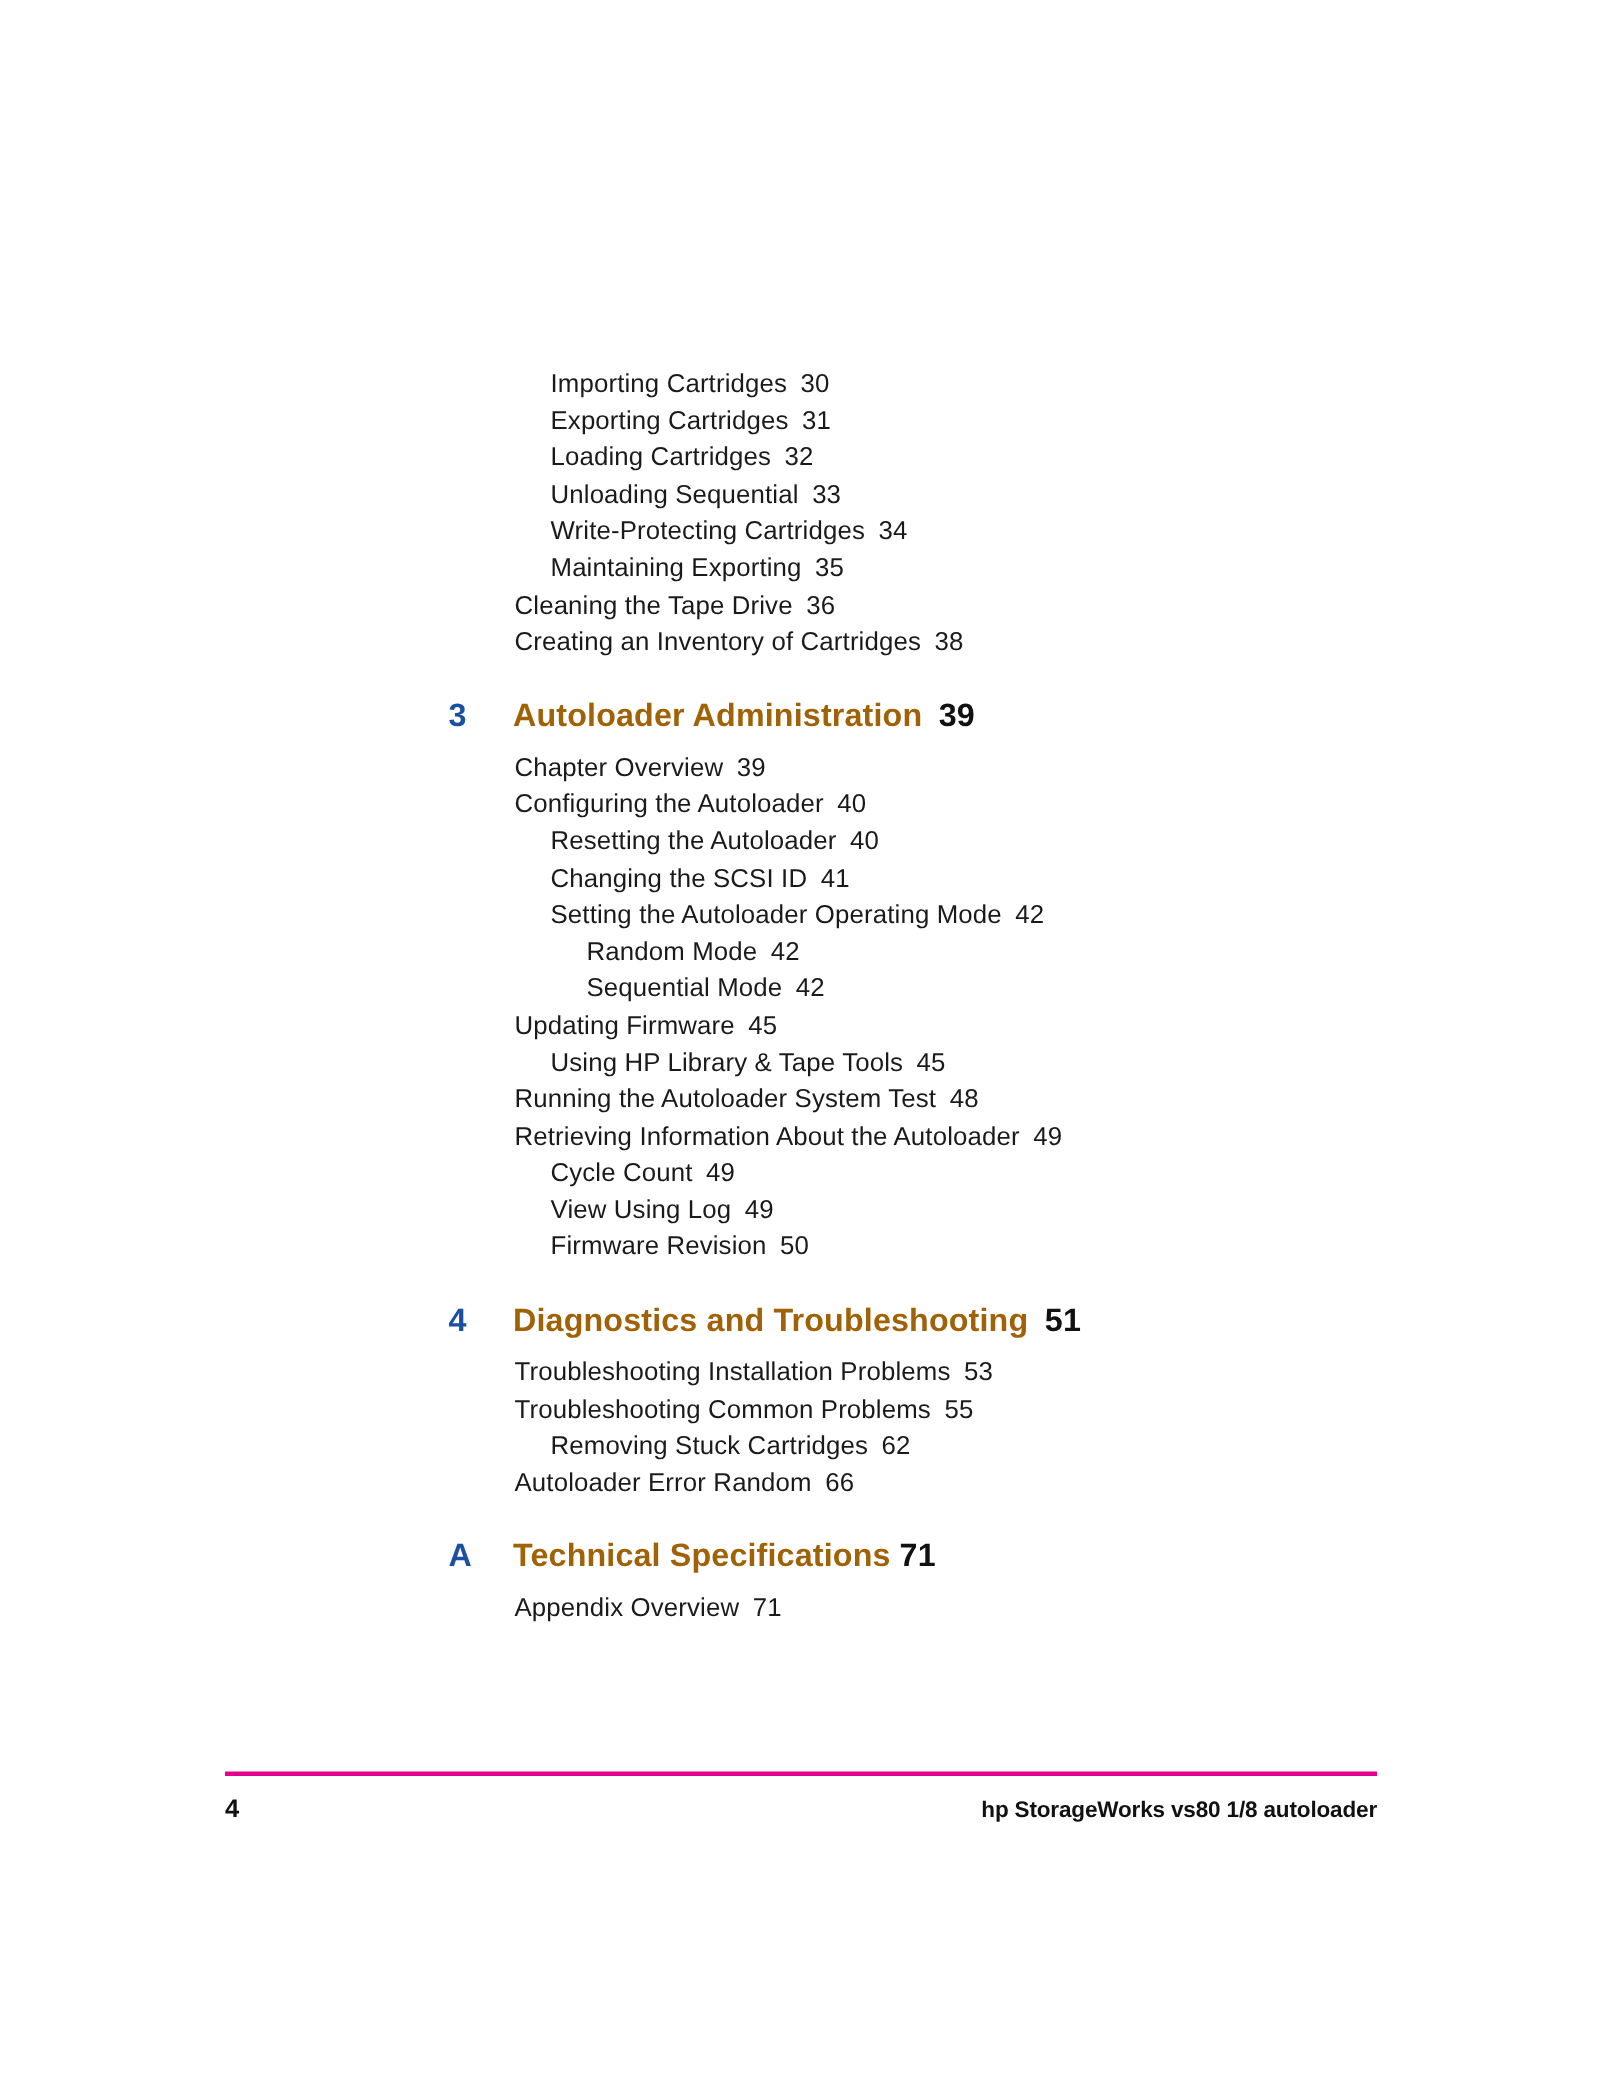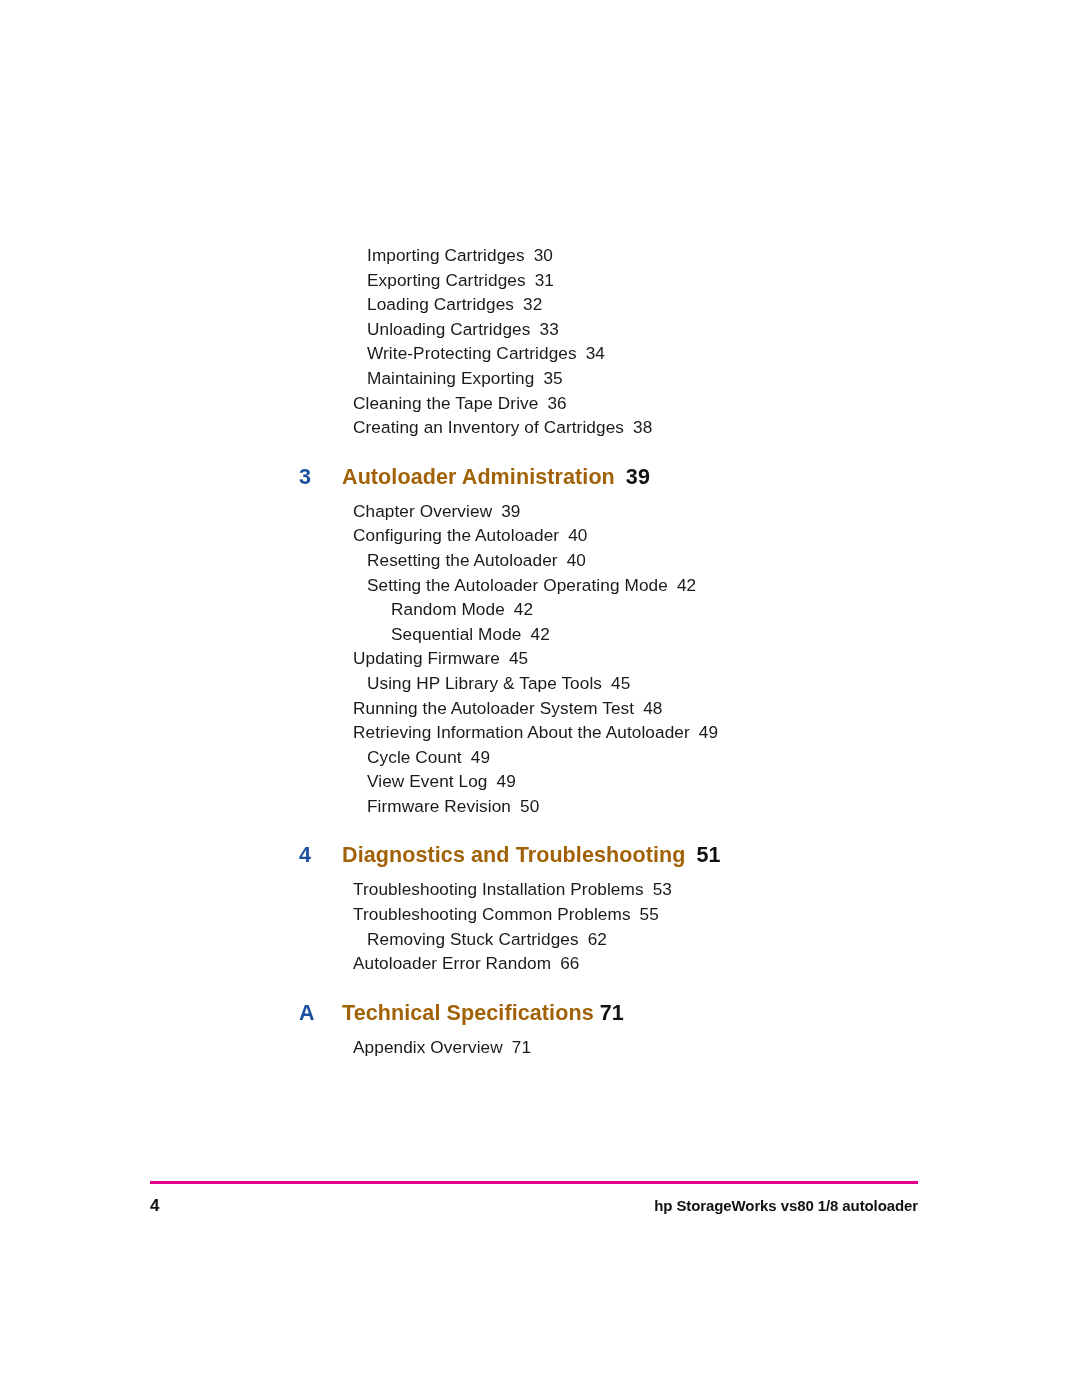--- a/index.html
+++ b/index.html
@@ -33,21 +33,21 @@
     line-height: 24.6px;
     letter-spacing: 0.1px;
     white-space: nowrap;
     color: #1a1a1a;
   }
   .entry .pg {
     margin-left: 9px;
   }
 
   
-  .lvl1 { padding-left: 343px; margin-left: 10px; }
+  .lvl1 { padding-left: 343px; }
   .lvl2 { padding-left: 367px; }
   .lvl3 { padding-left: 391px; }
 
   
   .chapter {
     position: relative;
     padding-left: 342px;
     font-size: 21.5px;
     font-weight: bold;
     line-height: 26px;
@@ -105,40 +105,41 @@
 </style>
 </head>
 <body>
 
 <div id="page">
 
   <div id="toc">
       <div class="entry lvl2"><span>Importing Cartridges</span><span class="pg">30</span></div>
       <div class="entry lvl2"><span>Exporting Cartridges</span><span class="pg">31</span></div>
       <div class="entry lvl2"><span>Loading Cartridges</span><span class="pg">32</span></div>
-      <div class="entry lvl2"><span>Unloading Cartridges</span><span class="pg">33</span></div>
+      <div class="entry lvl2"><span>Unloading Sequential</span><span class="pg">33</span></div>
       <div class="entry lvl2"><span>Write-Protecting Cartridges</span><span class="pg">34</span></div>
       <div class="entry lvl2"><span>Maintaining Exporting</span><span class="pg">35</span></div>
       <div class="entry lvl1"><span>Cleaning the Tape Drive</span><span class="pg">36</span></div>
       <div class="entry lvl1"><span>Creating an Inventory of Cartridges</span><span class="pg">38</span></div>
       <div class="gap-before-chapter"></div>
       <div class="chapter"><span class="num">3</span><span class="title">Autoloader Administration</span><span class="pg">39</span></div>
       <div class="gap-after-chapter"></div>
       <div class="entry lvl1"><span>Chapter Overview</span><span class="pg">39</span></div>
       <div class="entry lvl1"><span>Configuring the Autoloader</span><span class="pg">40</span></div>
       <div class="entry lvl2"><span>Resetting the Autoloader</span><span class="pg">40</span></div>
+      <div class="entry lvl2"><span>Changing the SCSI ID</span><span class="pg">41</span></div>
       <div class="entry lvl2"><span>Setting the Autoloader Operating Mode</span><span class="pg">42</span></div>
       <div class="entry lvl3"><span>Random Mode</span><span class="pg">42</span></div>
       <div class="entry lvl3"><span>Sequential Mode</span><span class="pg">42</span></div>
       <div class="entry lvl1"><span>Updating Firmware</span><span class="pg">45</span></div>
       <div class="entry lvl2"><span>Using HP Library &amp; Tape Tools</span><span class="pg">45</span></div>
       <div class="entry lvl1"><span>Running the Autoloader System Test</span><span class="pg">48</span></div>
       <div class="entry lvl1"><span>Retrieving Information About the Autoloader</span><span class="pg">49</span></div>
       <div class="entry lvl2"><span>Cycle Count</span><span class="pg">49</span></div>
-      <div class="entry lvl2"><span>View Event Log</span><span class="pg">49</span></div>
+      <div class="entry lvl2"><span>View Using Log</span><span class="pg">49</span></div>
       <div class="entry lvl2"><span>Firmware Revision</span><span class="pg">50</span></div>
       <div class="gap-before-chapter"></div>
       <div class="chapter"><span class="num">4</span><span class="title">Diagnostics and Troubleshooting</span><span class="pg">51</span></div>
       <div class="gap-after-chapter"></div>
       <div class="entry lvl1"><span>Troubleshooting Installation Problems</span><span class="pg">53</span></div>
       <div class="entry lvl1"><span>Troubleshooting Common Problems</span><span class="pg">55</span></div>
       <div class="entry lvl2"><span>Removing Stuck Cartridges</span><span class="pg">62</span></div>
       <div class="entry lvl1"><span>Autoloader Error Random</span><span class="pg">66</span></div>
       <div class="gap-before-chapter"></div>
       <div class="chapter tight"><span class="num">A</span><span class="title">Technical Specifications</span><span class="pg">71</span></div>

